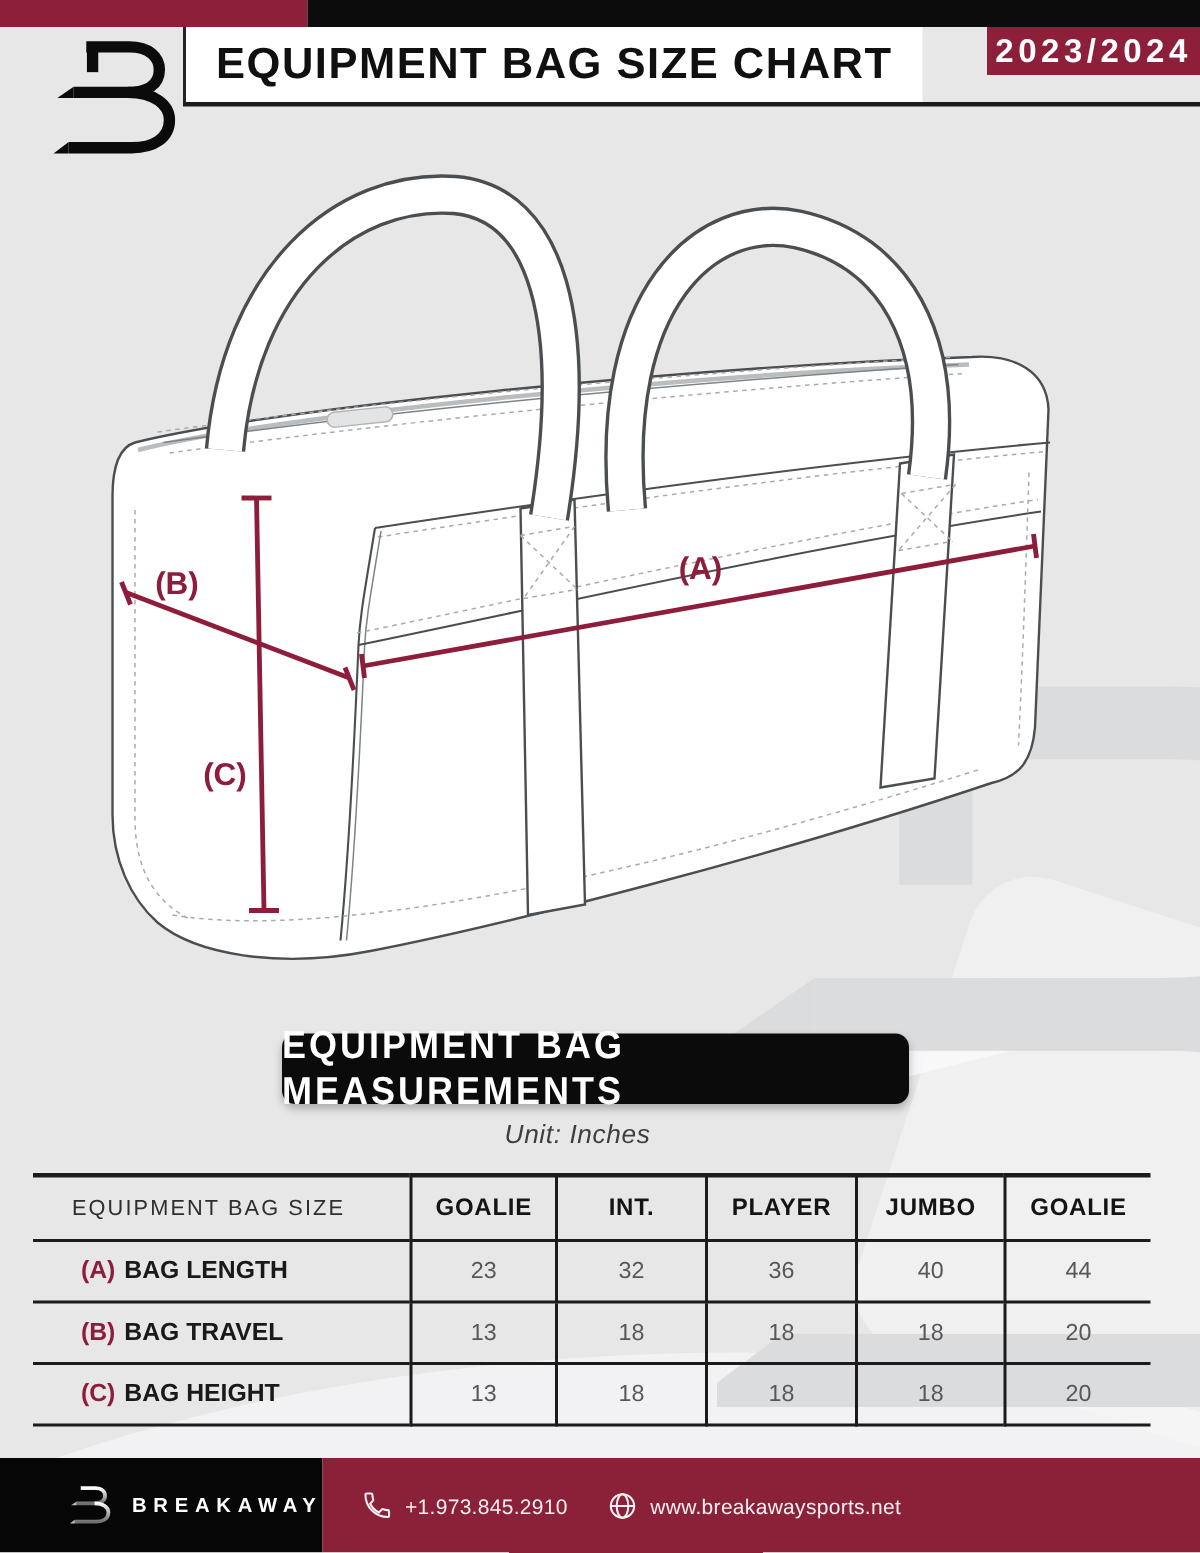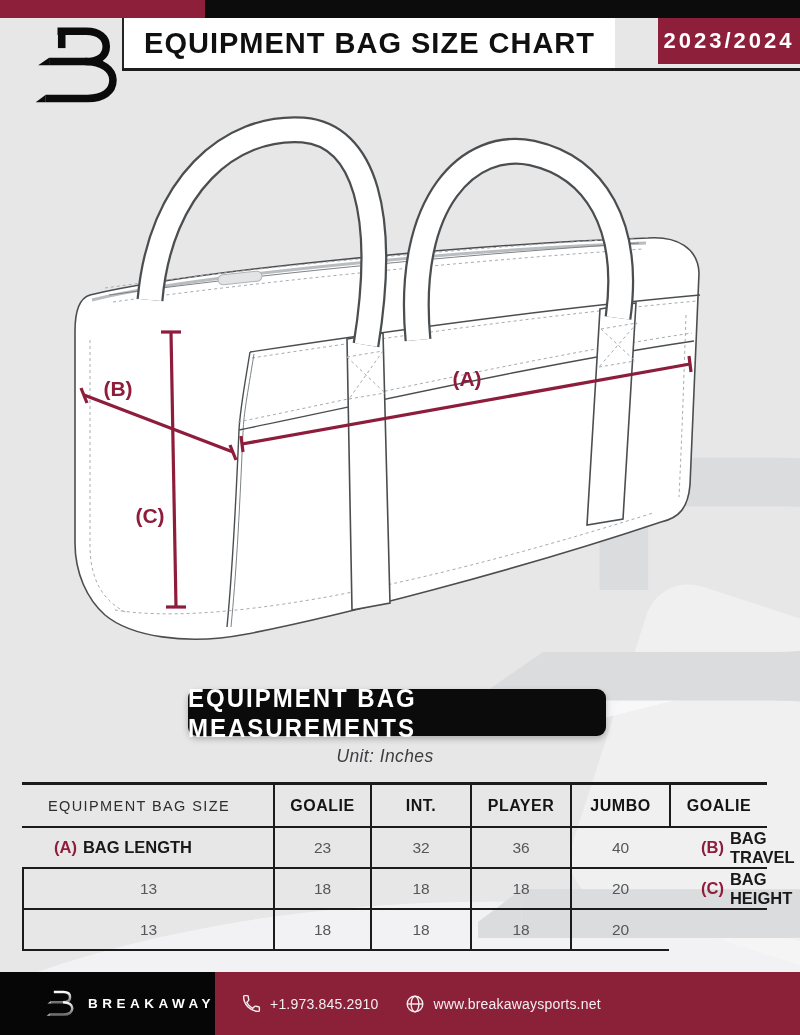--- a/index.html
+++ b/index.html
@@ -20,21 +20,21 @@
 
   
   .stripe{position:absolute;top:0;height:18px;z-index:4;}
   .stripe-maroon{left:0;width:205px;background:#8e1f3b;}
   .stripe-black{left:205px;width:595px;background:#0c0c0c;}
   .header-row{position:absolute;left:122px;top:18px;width:678px;height:50px;
     display:flex;z-index:4;border-bottom:3px solid #1c1c1c;gap:43px;}
   .title-box{width:526px;height:50px;background:#ffffff;border-left:2px solid #242424;
     display:flex;align-items:center;justify-content:center;}
   .title-box span{font-size:29px;font-weight:700;letter-spacing:1px;color:#101010;}
-  .season-box{width:152px;height:46px;background:#8e1f3b;
+  .season-box{width:152px;height:32px;background:#8e1f3b;
     display:flex;align-items:center;justify-content:center;}
   .season-box span{font-size:22px;font-weight:700;letter-spacing:3px;color:#fff;}
   .logo-top{position:absolute;left:34px;top:22px;z-index:4;}
 
   
   .bag{position:absolute;left:35px;top:105px;z-index:2;}
   .bag .outline{fill:#ffffff;stroke:#4b4e50;stroke-width:1.6;}
   .bag .ln{fill:none;stroke:#4b4e50;stroke-width:1.4;}
   .bag .thin{fill:none;stroke:#7e8386;stroke-width:1;}
   .bag .dash{fill:none;stroke:#a7abae;stroke-width:1;stroke-dasharray:3 3;}
@@ -190,20 +190,21 @@
     <div class="cell head vline">GOALIE</div>
 
     <div class="cell rowlabel">
       <span class="key">(A)</span>
       <span>BAG LENGTH</span>
     </div>
     <div class="cell vline">23</div>
     <div class="cell vline">32</div>
     <div class="cell vline">36</div>
     <div class="cell vline">40</div>
+    <div class="cell vline">44</div>
 
     <div class="cell rowlabel">
       <span class="key">(B)</span>
       <span>BAG TRAVEL</span>
     </div>
     <div class="cell vline">13</div>
     <div class="cell vline">18</div>
     <div class="cell vline">18</div>
     <div class="cell vline">18</div>
     <div class="cell vline">20</div>

